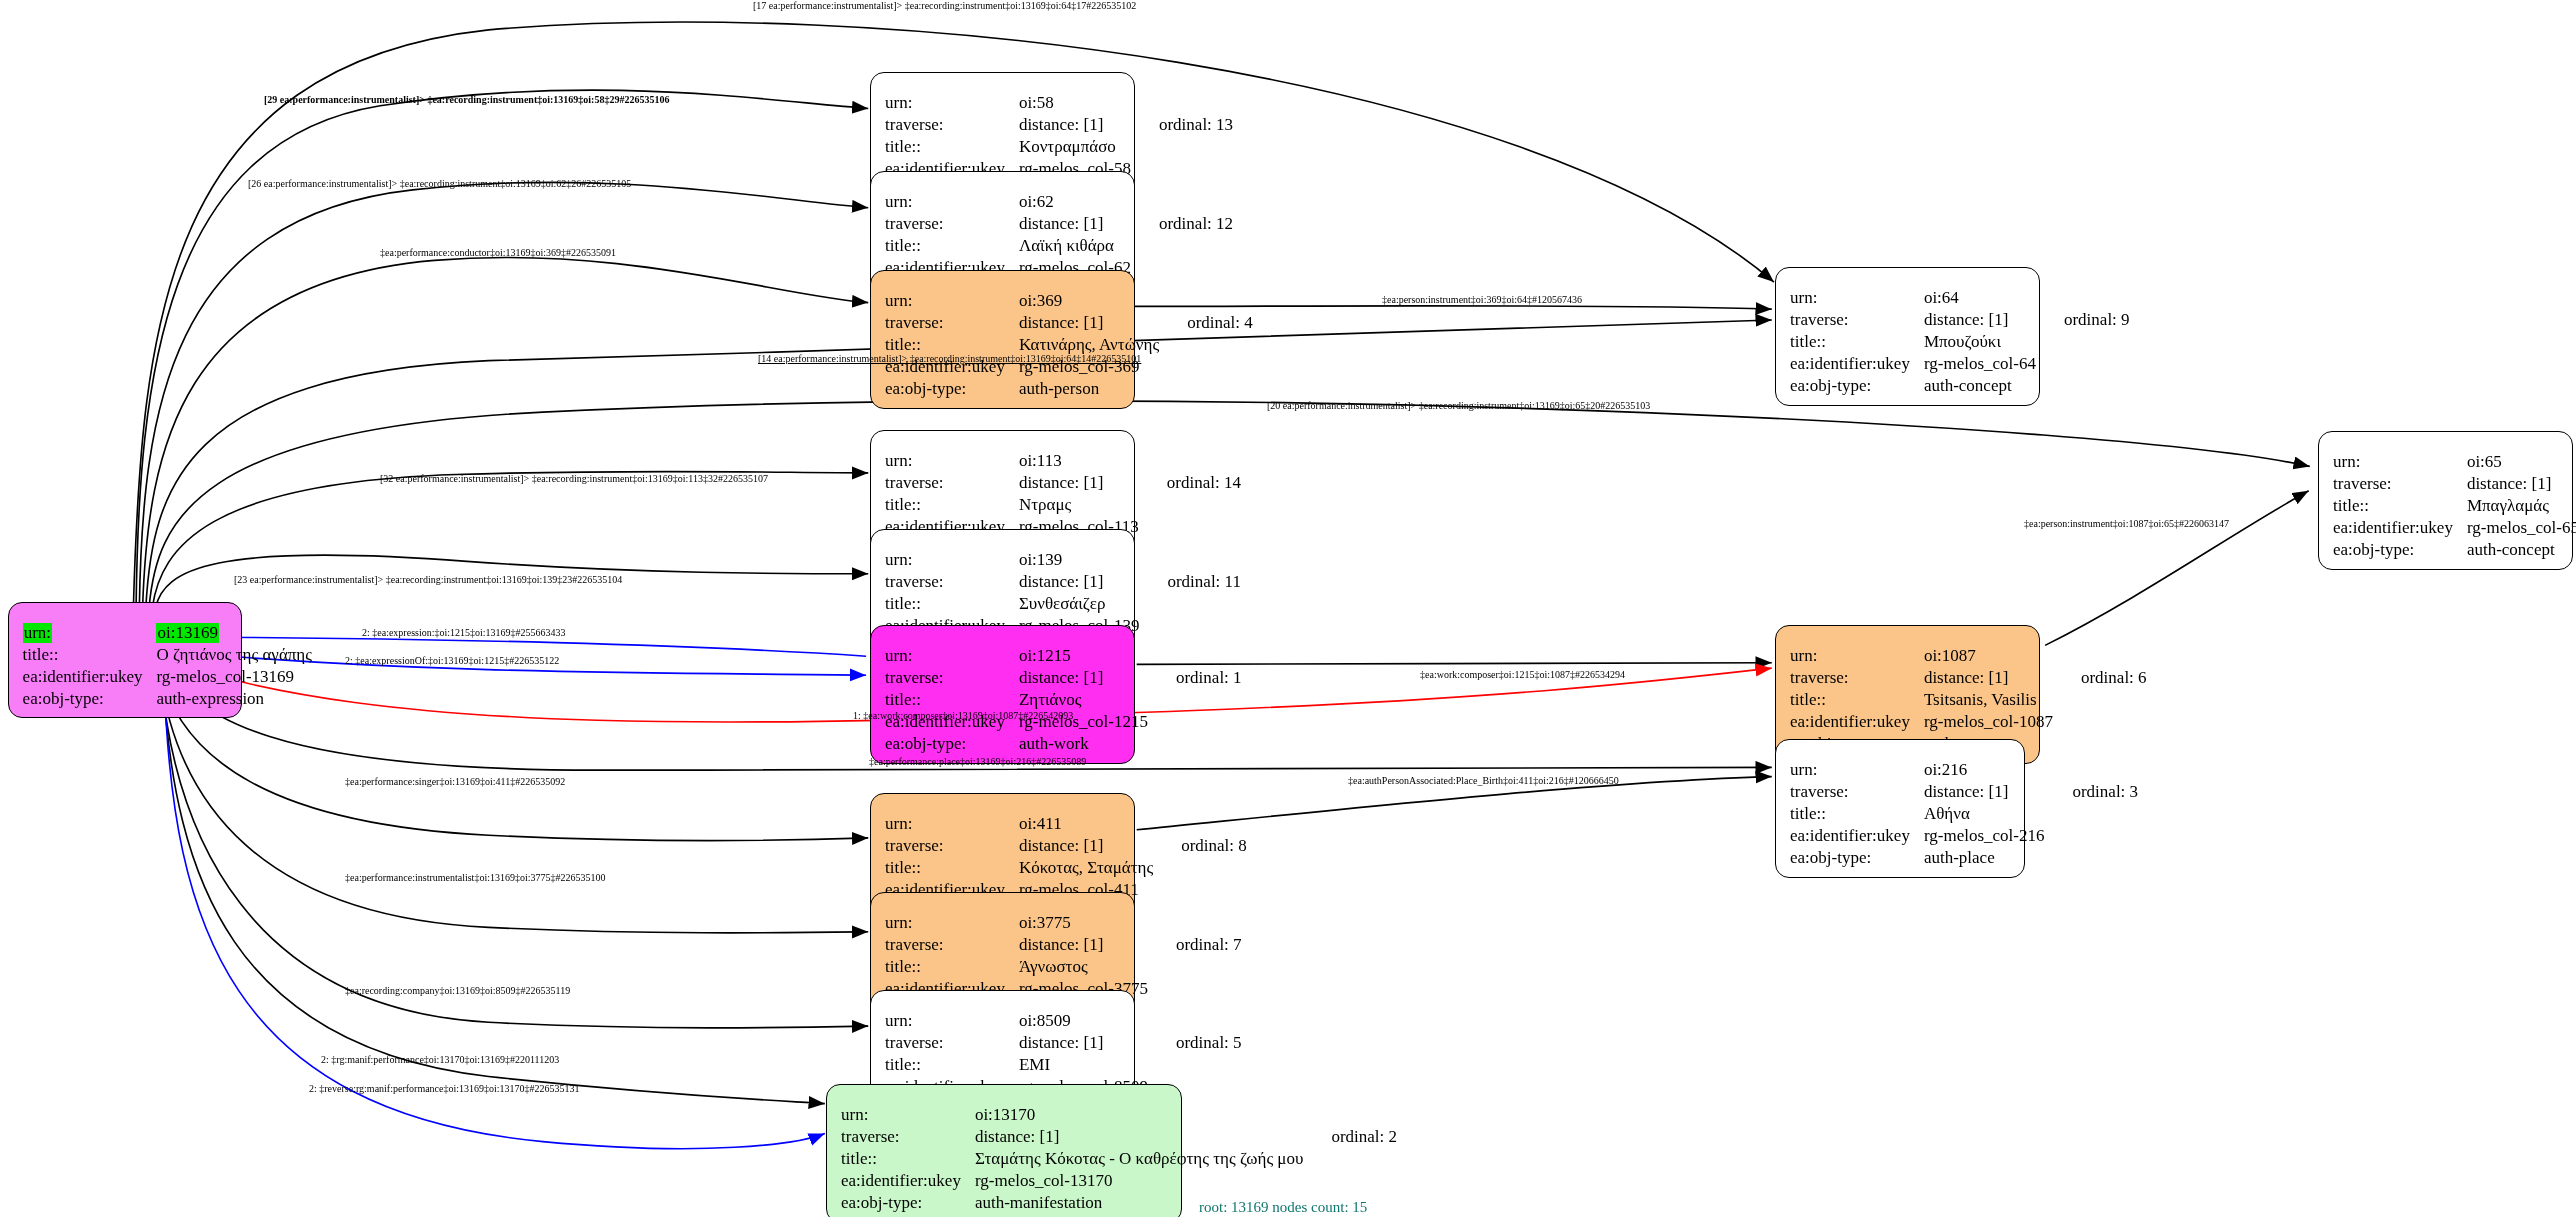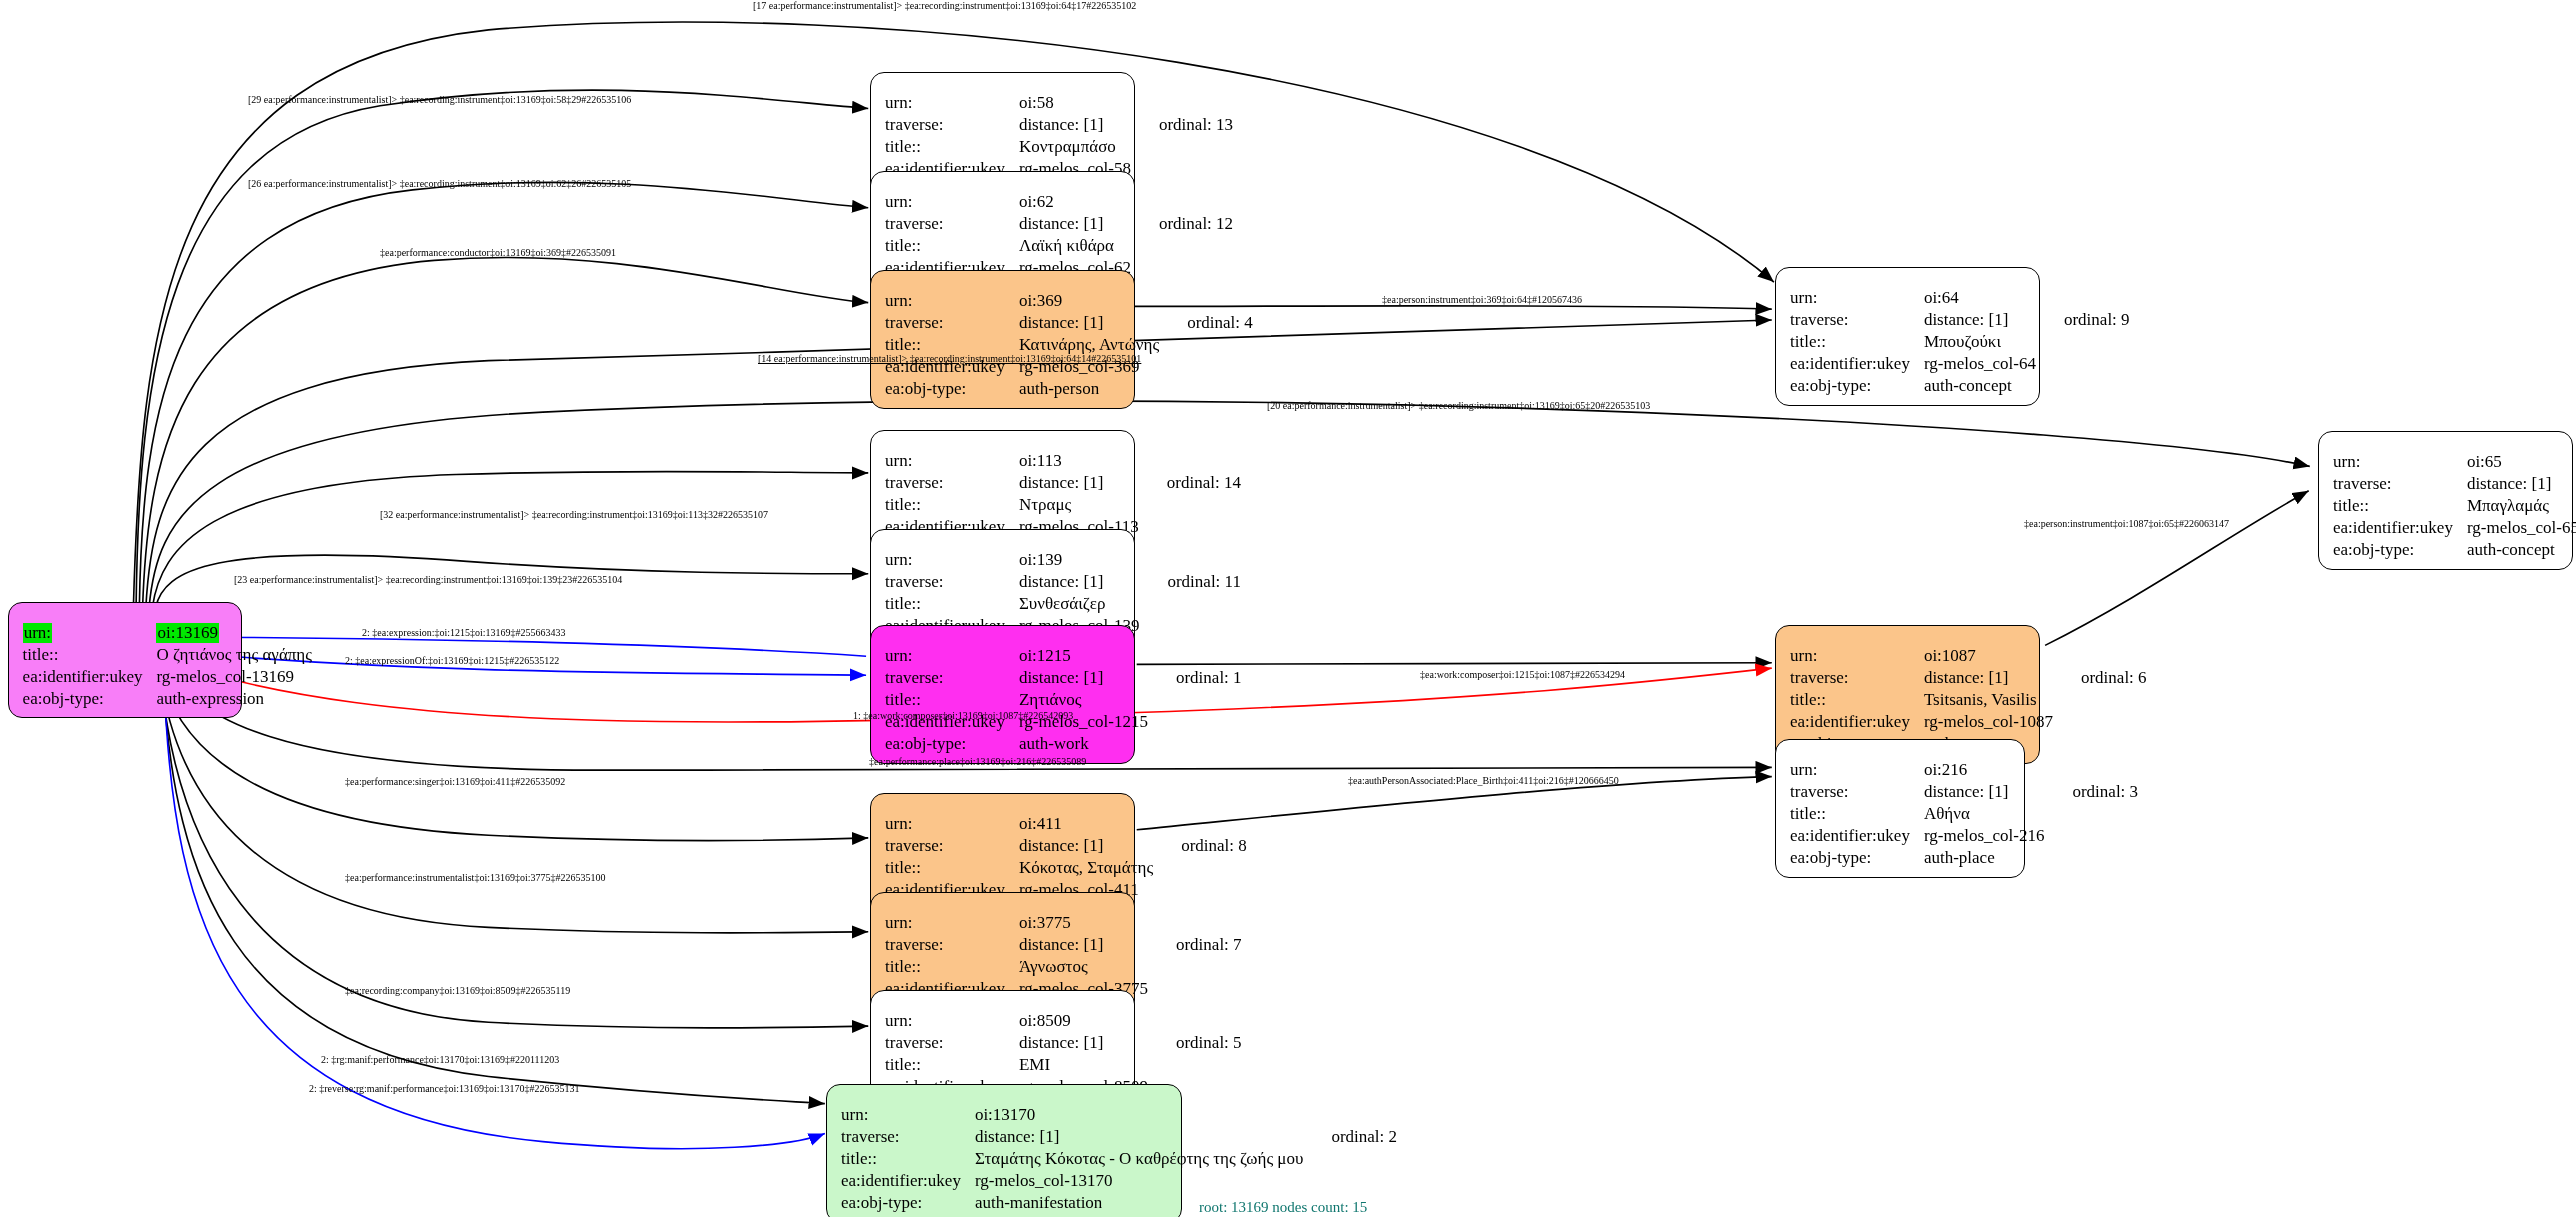--- a/index.html
+++ b/index.html
@@ -560,27 +560,27 @@
       <tr>
             <td class="k">ea:obj-type:</td>
             <td class="v">auth-manifestation</td>
             <td class="o"></td>
           </tr>
     </tbody>
       </table>
   </div>
 
   <div class="elabel" style="left:753px;top:1.1px;">[17 ea:performance:instrumentalist]&gt; ‡ea:recording:instrument‡oi:13169‡oi:64‡17#226535102</div>
-  <div class="elabel" style="left:248px;top:95px;">[29 ea:performance:instrumentalist]&gt; ‡ea:recording:instrument‡oi:13169‡oi:58‡29#226535106</div>
+  <div class="elabel" style="left:264px;top:95px;font-weight:bold;">[29 ea:performance:instrumentalist]&gt; ‡ea:recording:instrument‡oi:13169‡oi:58‡29#226535106</div>
   <div class="elabel" style="left:248px;top:179px;">[26 ea:performance:instrumentalist]&gt; ‡ea:recording:instrument‡oi:13169‡oi:62‡26#226535105</div>
   <div class="elabel" style="left:380px;top:248px;">‡ea:performance:conductor‡oi:13169‡oi:369‡#226535091</div>
   <div class="elabel" style="left:1382px;top:295px;">‡ea:person:instrument‡oi:369‡oi:64‡#120567436</div>
   <div class="elabel" style="left:758px;top:354px;text-decoration:underline;">[14 ea:performance:instrumentalist]&gt; ‡ea:recording:instrument‡oi:13169‡oi:64‡14#226535101</div>
   <div class="elabel" style="left:1267px;top:401px;">[20 ea:performance:instrumentalist]&gt; ‡ea:recording:instrument‡oi:13169‡oi:65‡20#226535103</div>
-  <div class="elabel" style="left:380px;top:474px;margin-top:36px;">[32 ea:performance:instrumentalist]&gt; ‡ea:recording:instrument‡oi:13169‡oi:113‡32#226535107</div>
+  <div class="elabel" style="left:380px;top:474px;">[32 ea:performance:instrumentalist]&gt; ‡ea:recording:instrument‡oi:13169‡oi:113‡32#226535107</div>
   <div class="elabel" style="left:234px;top:575px;">[23 ea:performance:instrumentalist]&gt; ‡ea:recording:instrument‡oi:13169‡oi:139‡23#226535104</div>
   <div class="elabel" style="left:2024px;top:519px;">‡ea:person:instrument‡oi:1087‡oi:65‡#226063147</div>
   <div class="elabel" style="left:362px;top:628px;">2: ‡ea:expression:‡oi:1215‡oi:13169‡#255663433</div>
   <div class="elabel" style="left:345px;top:656px;">2: ‡ea:expressionOf:‡oi:13169‡oi:1215‡#226535122</div>
   <div class="elabel" style="left:1420px;top:654px;margin-top:16px;">‡ea:work:composer‡oi:1215‡oi:1087‡#226534294</div>
   <div class="elabel" style="left:853px;top:711px;">1: ‡ea:work:composer‡oi:13169‡oi:1087‡#226542093</div>
   <div class="elabel" style="left:869px;top:757px;">‡ea:performance:place‡oi:13169‡oi:216‡#226535089</div>
   <div class="elabel" style="left:1348px;top:776px;text-align:right;">‡ea:authPersonAssociated:Place_Birth‡oi:411‡oi:216‡#120666450</div>
   <div class="elabel" style="left:345px;top:777px;">‡ea:performance:singer‡oi:13169‡oi:411‡#226535092</div>
   <div class="elabel" style="left:345px;top:873px;">‡ea:performance:instrumentalist‡oi:13169‡oi:3775‡#226535100</div>

